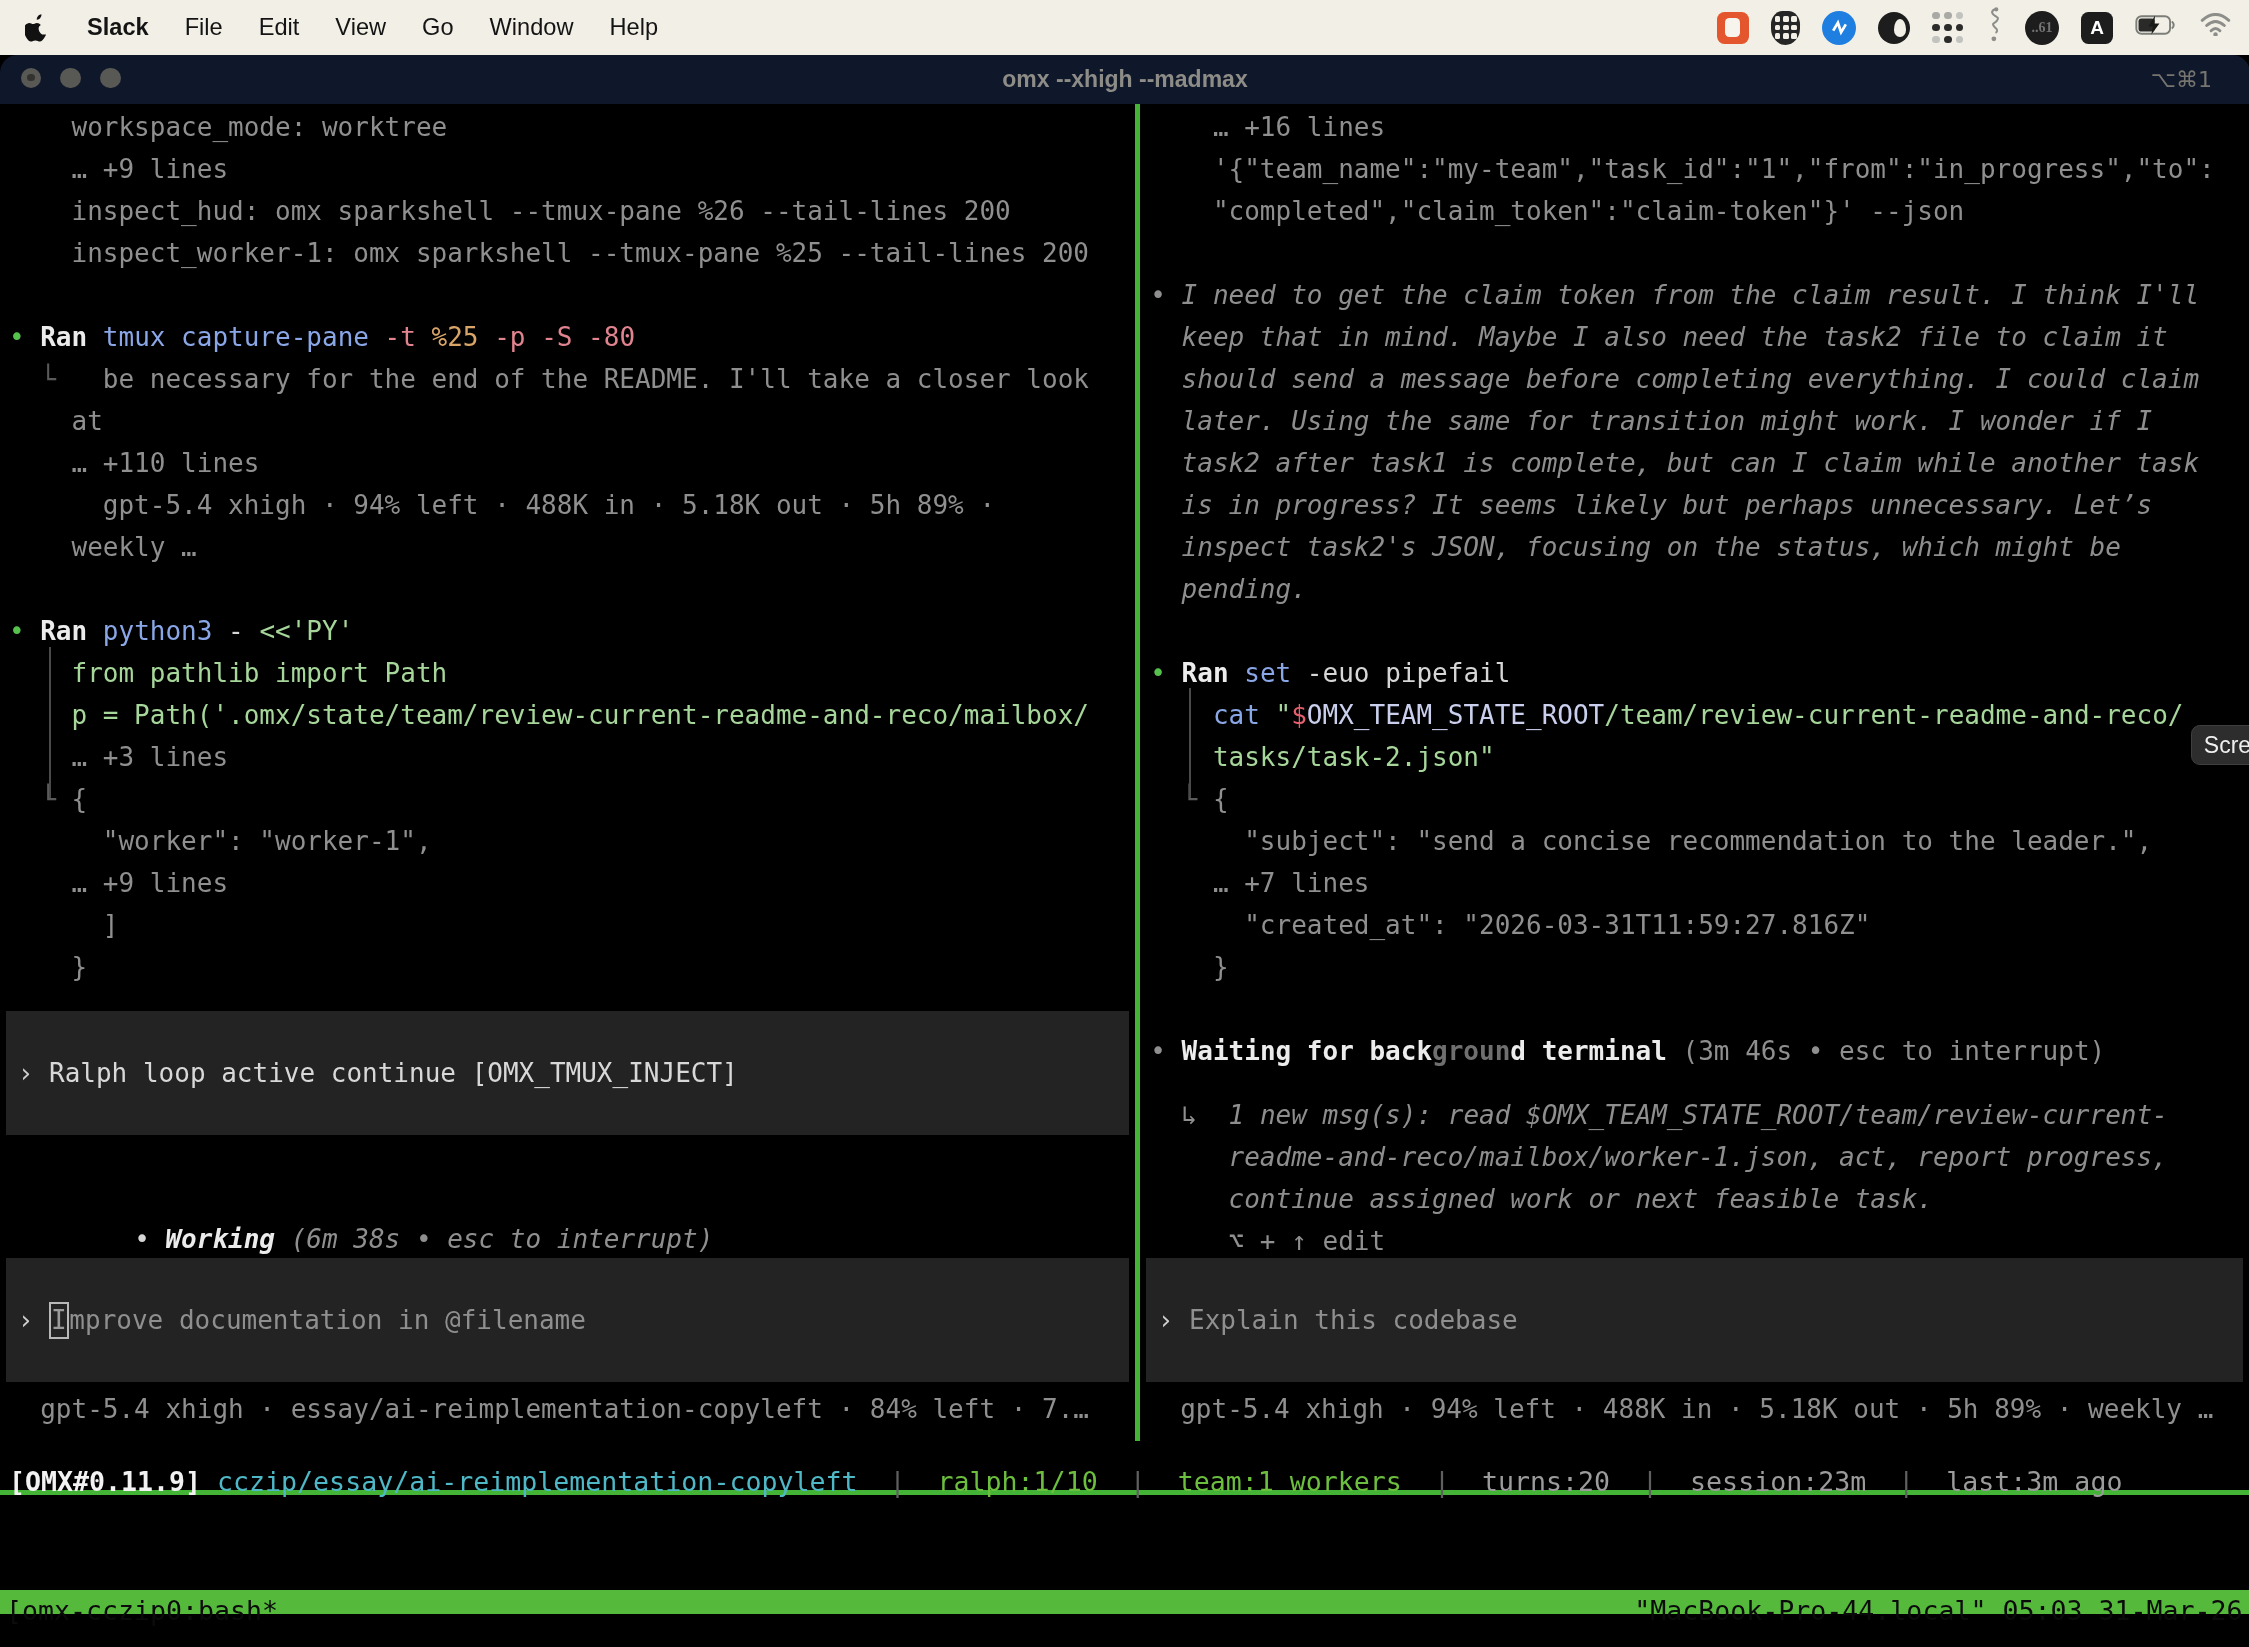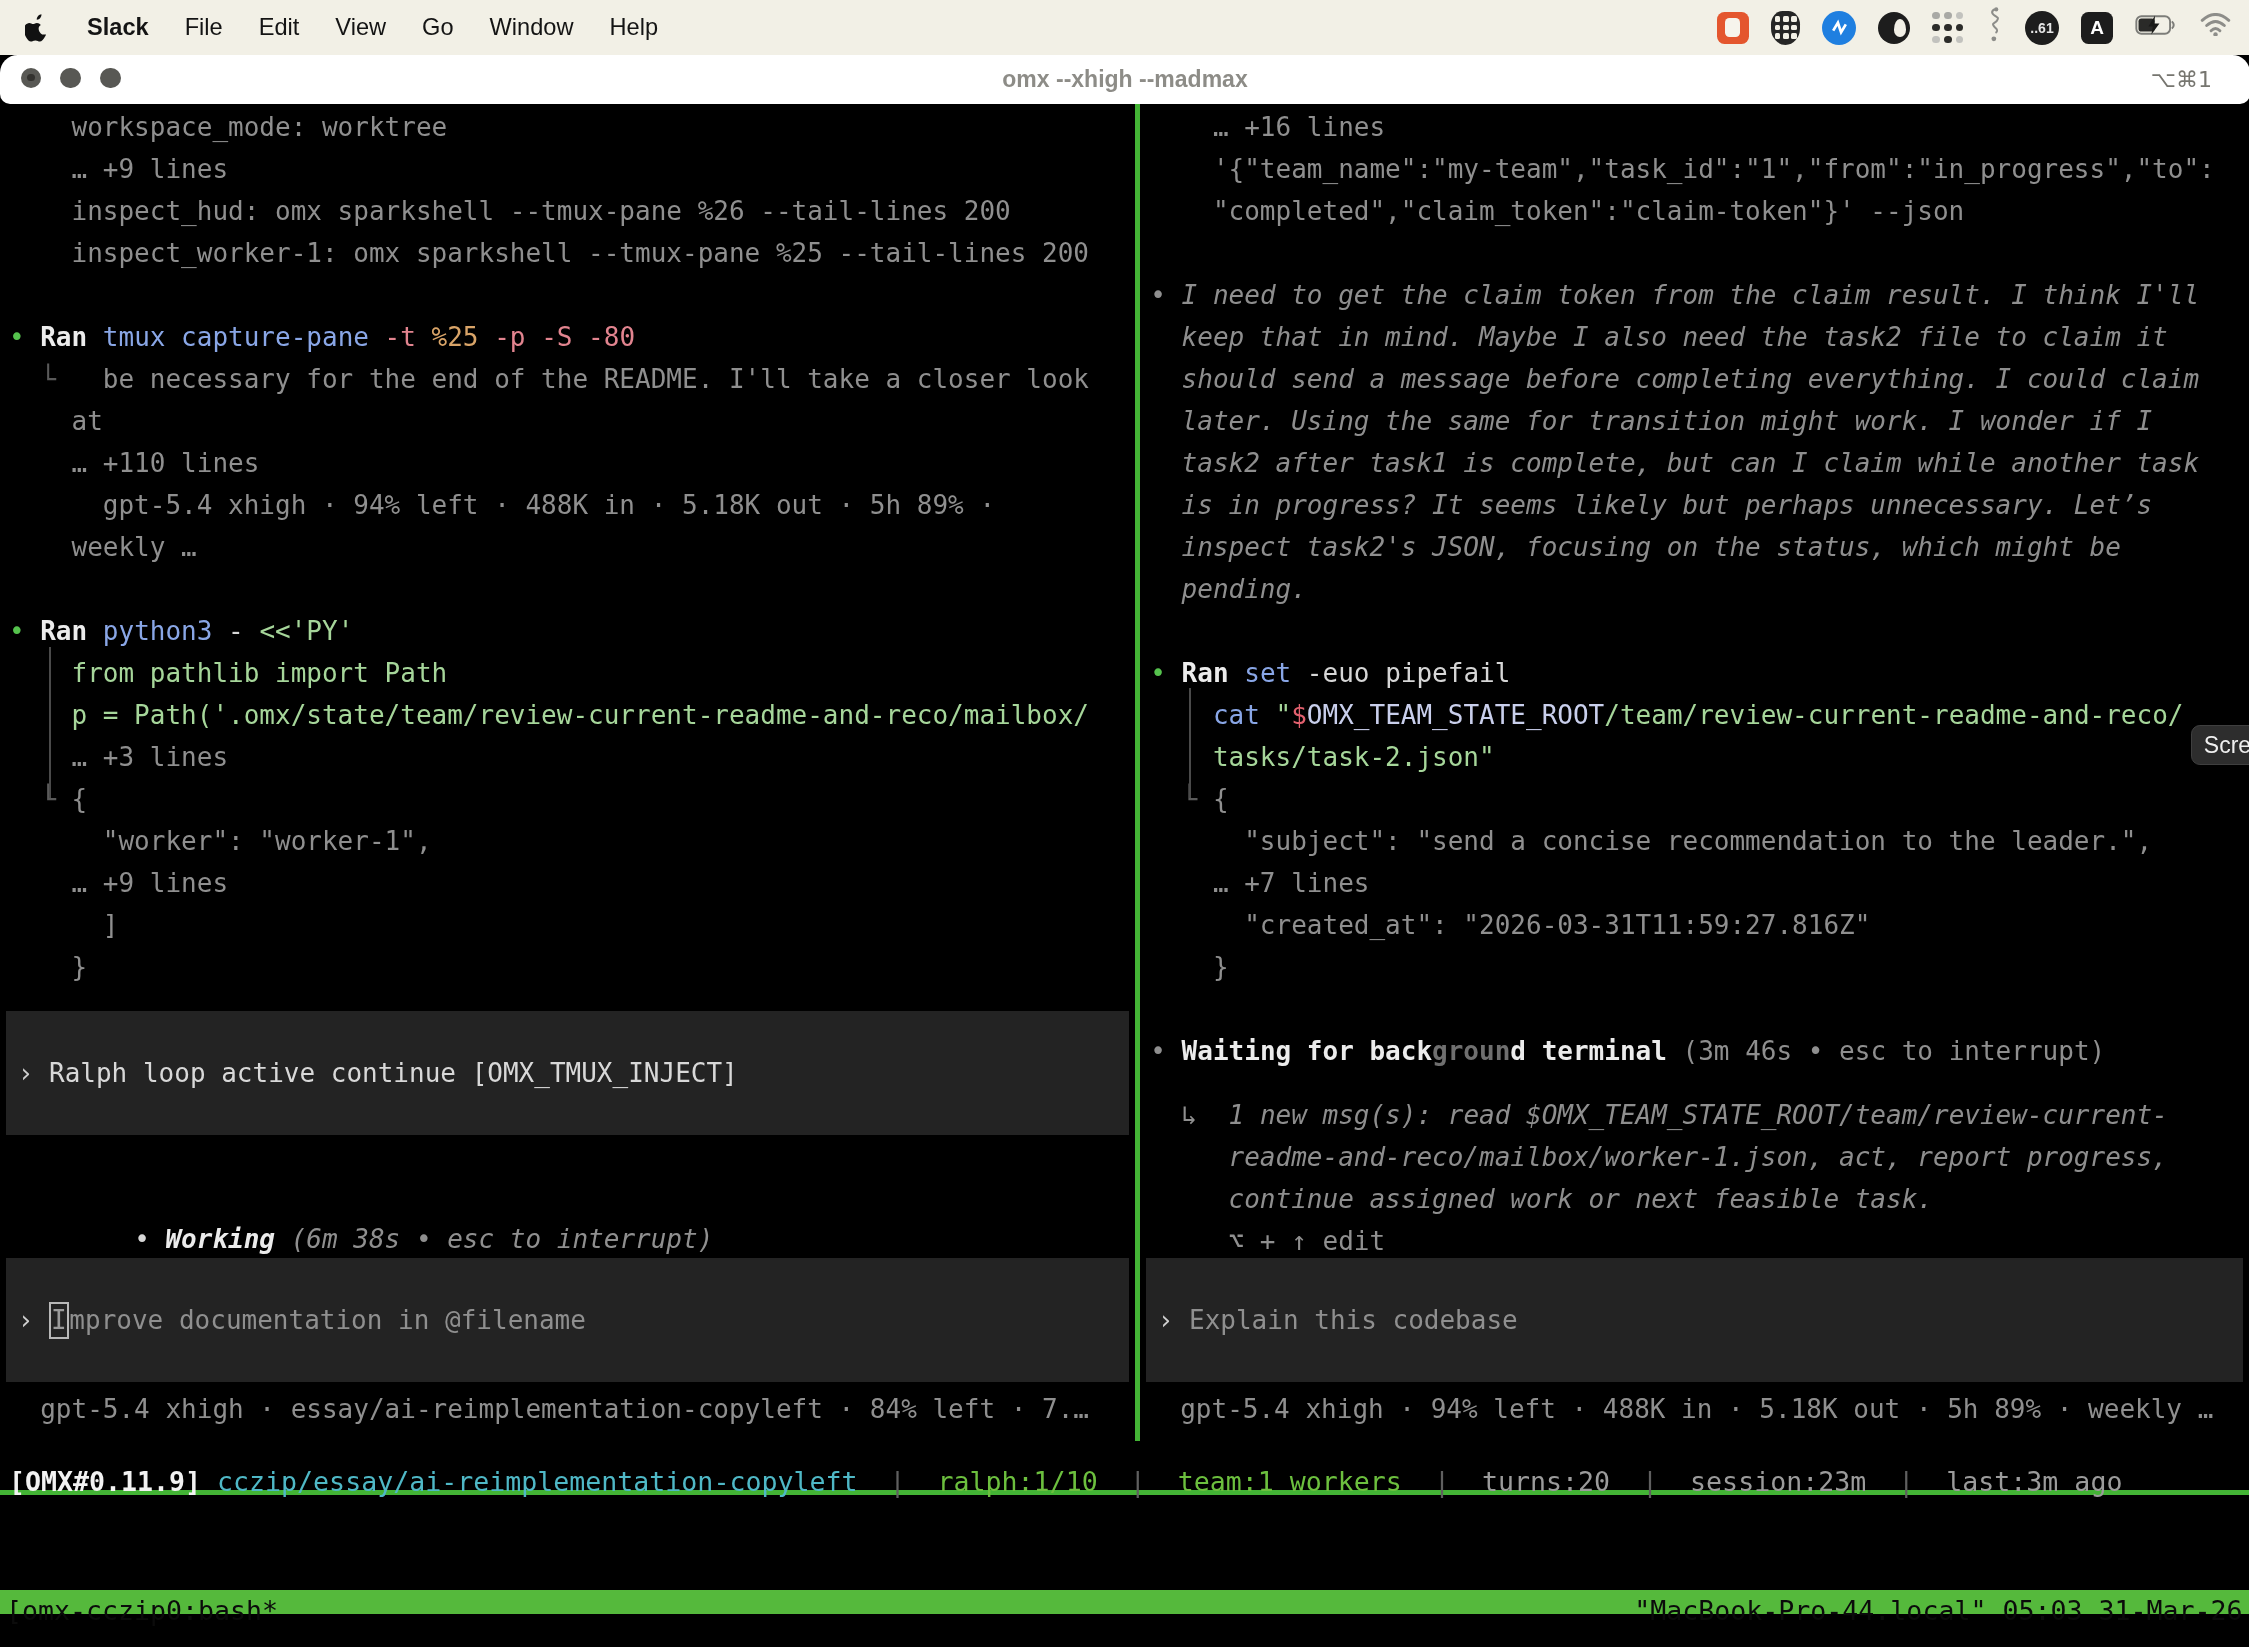--- a/index.html
+++ b/index.html
@@ -19,31 +19,31 @@
   .ic-rec { width:32px; height:32px; background:#e4562e; border-radius:7.4px; display:flex; align-items:center; justify-content:center; }
   .ic-rec .inner { width:14.8px; height:19px; background:#f6f4ec; border-radius:4.4px; }
   .ic-shield { width:29.5px; height:34px; background:#262626; border-radius:40% 40% 50% 50%; display:grid;
                grid-template-columns:repeat(3,5.9px); grid-template-rows:repeat(3,5.9px); gap:2.2px; place-content:center; }
   .ic-shield i { background:#f2f0e6; border-radius:1.5px; }
   .ic-sync { width:34px; height:34px; background:#1f7fe0; border-radius:50%; display:flex; align-items:center; justify-content:center; }
   .ic-pie { width:32px; height:32px; border-radius:50%; background:#1d1d1d; position:relative; overflow:hidden; }
   .ic-pie i { position:absolute; right:4.4px; top:7.4px; width:11.8px; height:17.7px; background:#f2f0e6; border-radius:50% 50% 50% 50%/60% 60% 40% 40%; }
   .ic-dots { display:grid; grid-template-columns:repeat(3,7.4px); grid-template-rows:repeat(3,7.4px); gap:4.4px; }
   .ic-dots i { border-radius:50%; }
-  .ic-badge { width:34px; height:34px; background:#1d1d1d; border-radius:50%; color:#e5e5e5;
-              font-family:Liberation Sans, sans-serif; font-size:14px; font-weight:bold;
+  .ic-badge { width:34px; height:34px; background:#1d1d1d; border-radius:50%; color:#737373;
+              font-family:Liberation Serif, serif; font-size:14px; font-weight:bold;
               display:flex; align-items:center; justify-content:center; }
   .ic-a { width:32px; height:32px; background:#1d1d1d; border-radius:7.4px; color:#fff;
           font-family:"Liberation Sans", sans-serif; font-size:19px; font-weight:bold;
           display:flex; align-items:center; justify-content:center; }
 
   
   .window { position:absolute; left:0; top:55px; width:2250px; height:1592px;
             background:#000; border-radius:17.7px 17.7px 0 0; overflow:hidden; }
-  .titlebar { position:absolute; left:0; top:0; width:100%; height:49px; background:#ffffff;border-radius:10px; }
+  .titlebar { position:absolute; left:0; top:0; width:100%; height:49px; background:#0f172a; }
   .traffic { position:absolute; left:20.7px; top:12.5px; display:flex; gap:19px; }
   .traffic .dot { width:20.7px; height:20.7px; border-radius:50%; background:#585854; position:relative; }
   .traffic .dot .pit { position:absolute; left:6.6px; top:6.6px; width:7.4px; height:7.4px; border-radius:50%; background:#33322f; }
   .win-title { position:absolute; left:0; right:0; top:0; height:49px; line-height:49px; text-align:center;
                color:#8d8c87; font-family:"Liberation Sans", sans-serif; font-size:23px; font-weight:bold; }
   .win-shortcut { position:absolute; right:38px; top:0; height:49px; line-height:49px;
                   color:#76756f; font-size:22px; font-family:"DejaVu Sans", sans-serif; }
 
   
   .content { position:absolute; left:0; top:49px; width:2250px; height:1337px; }

